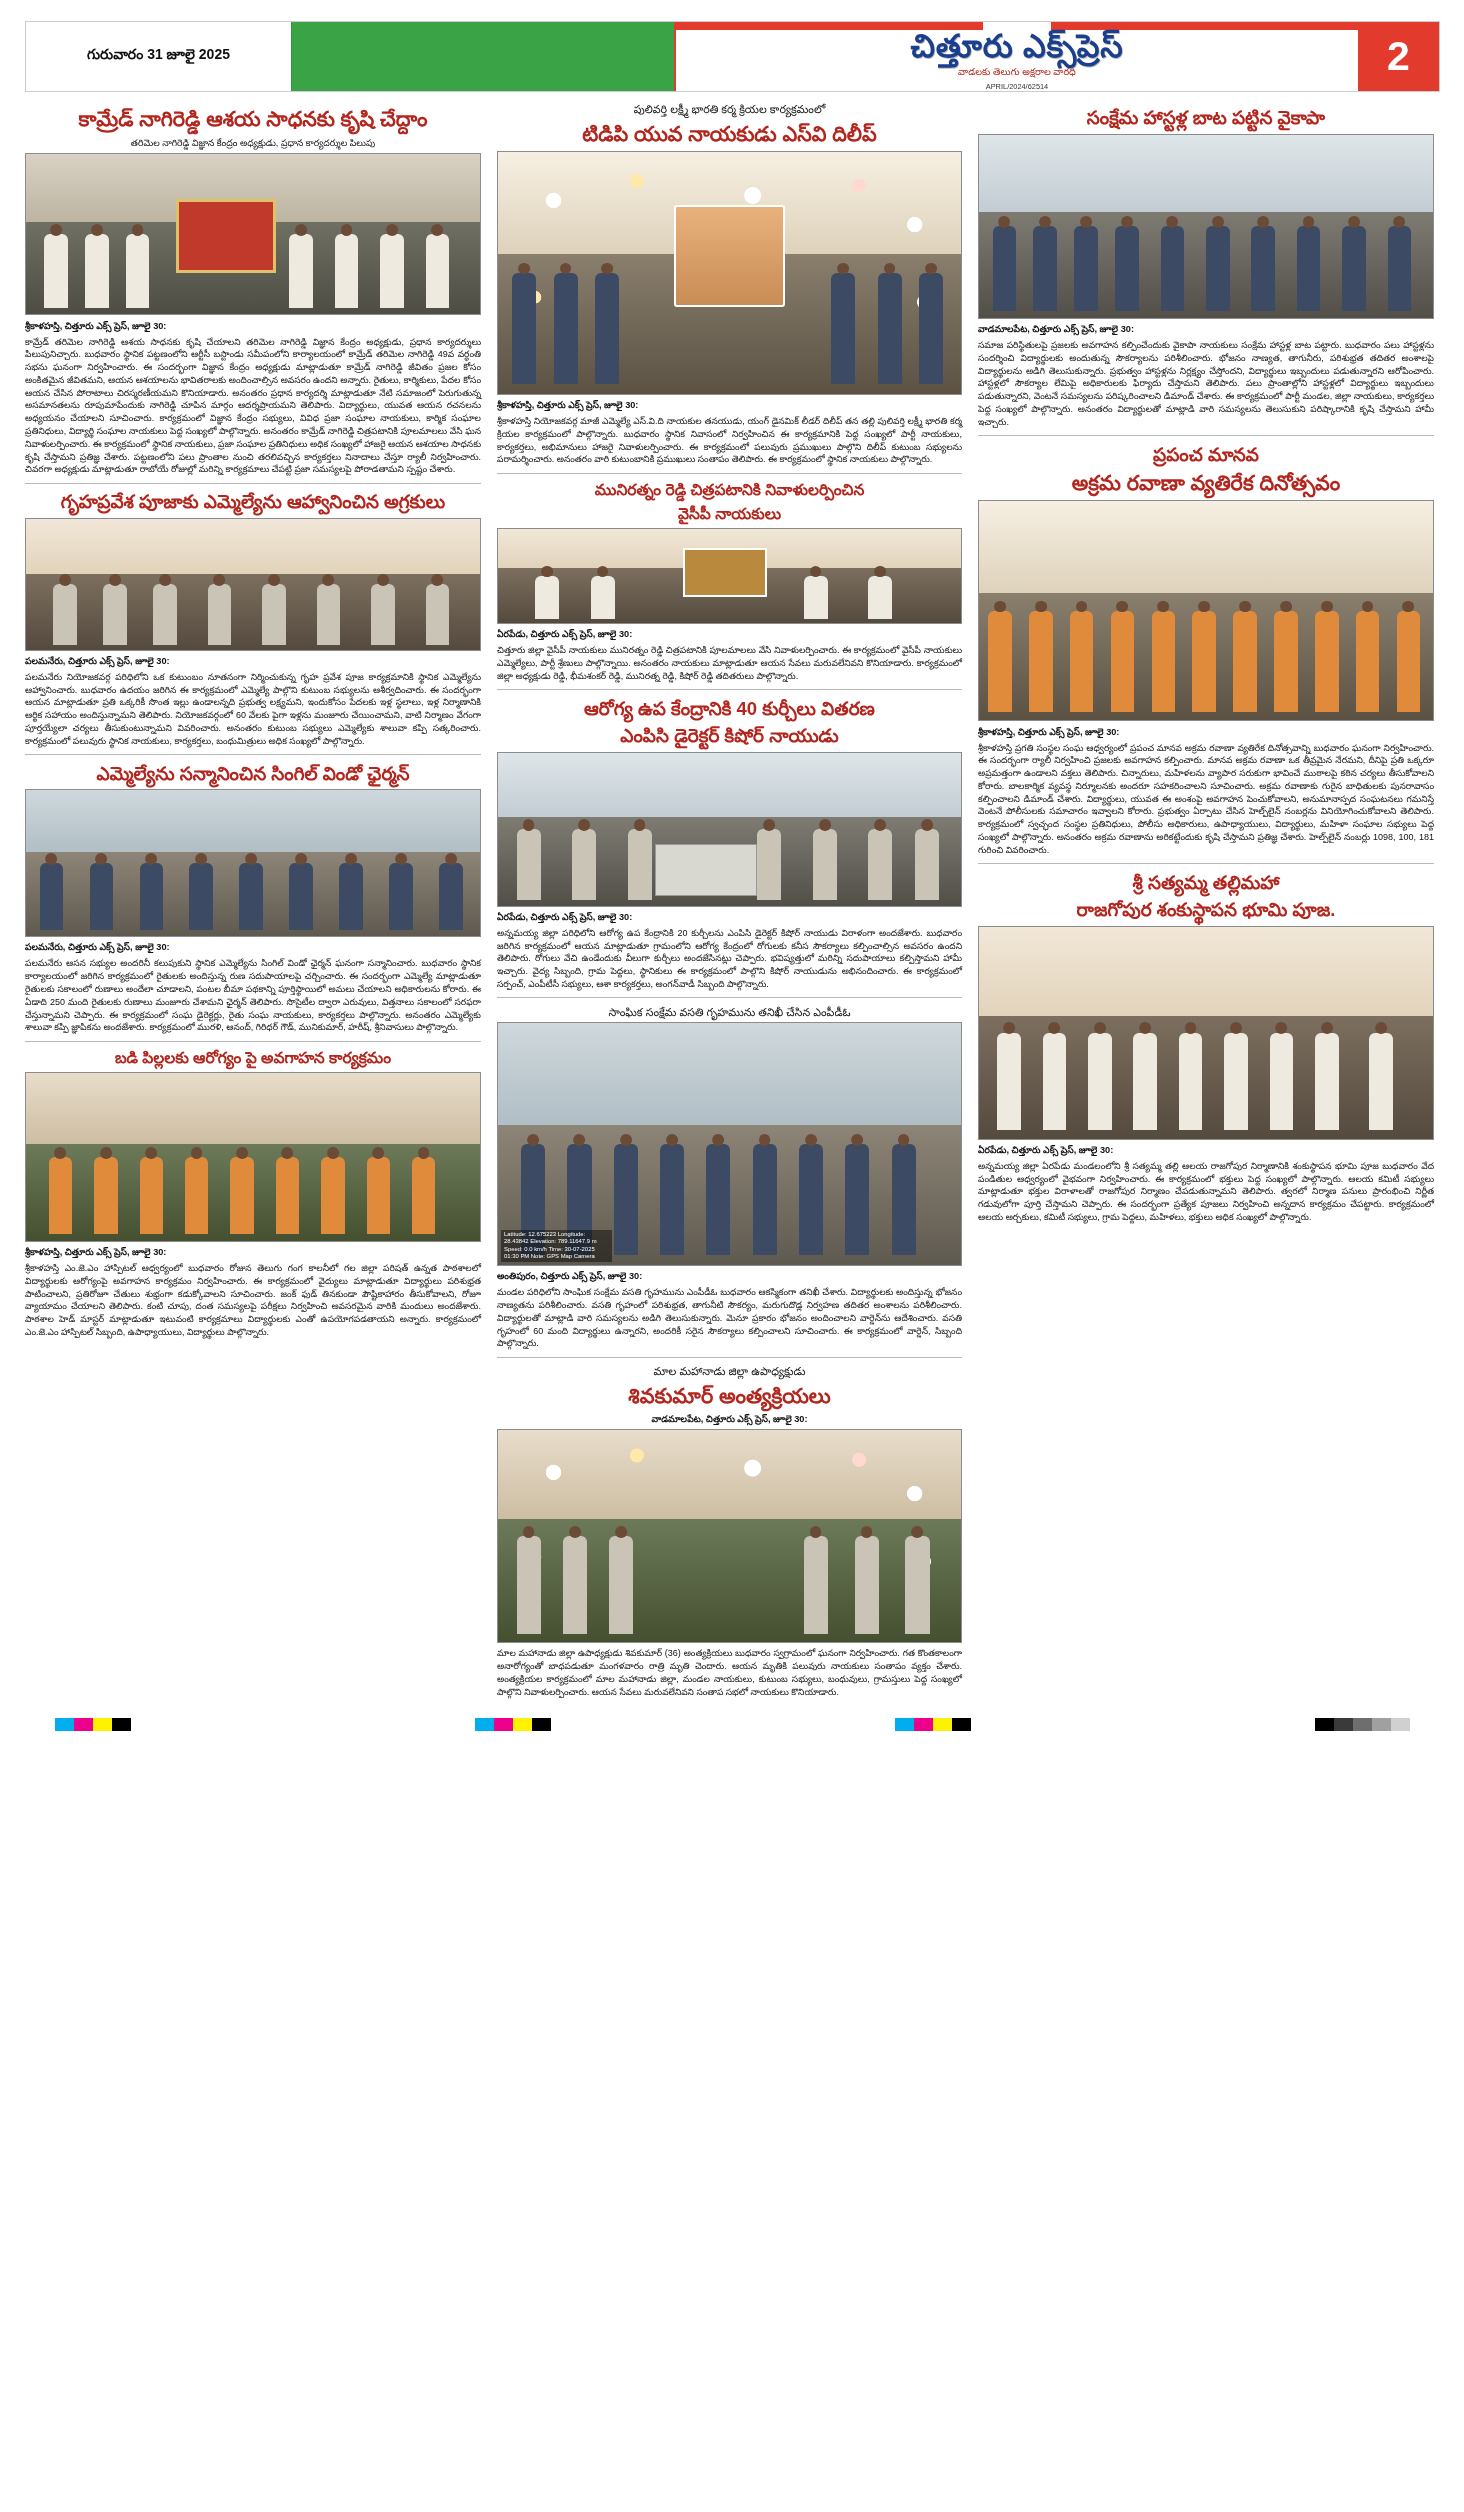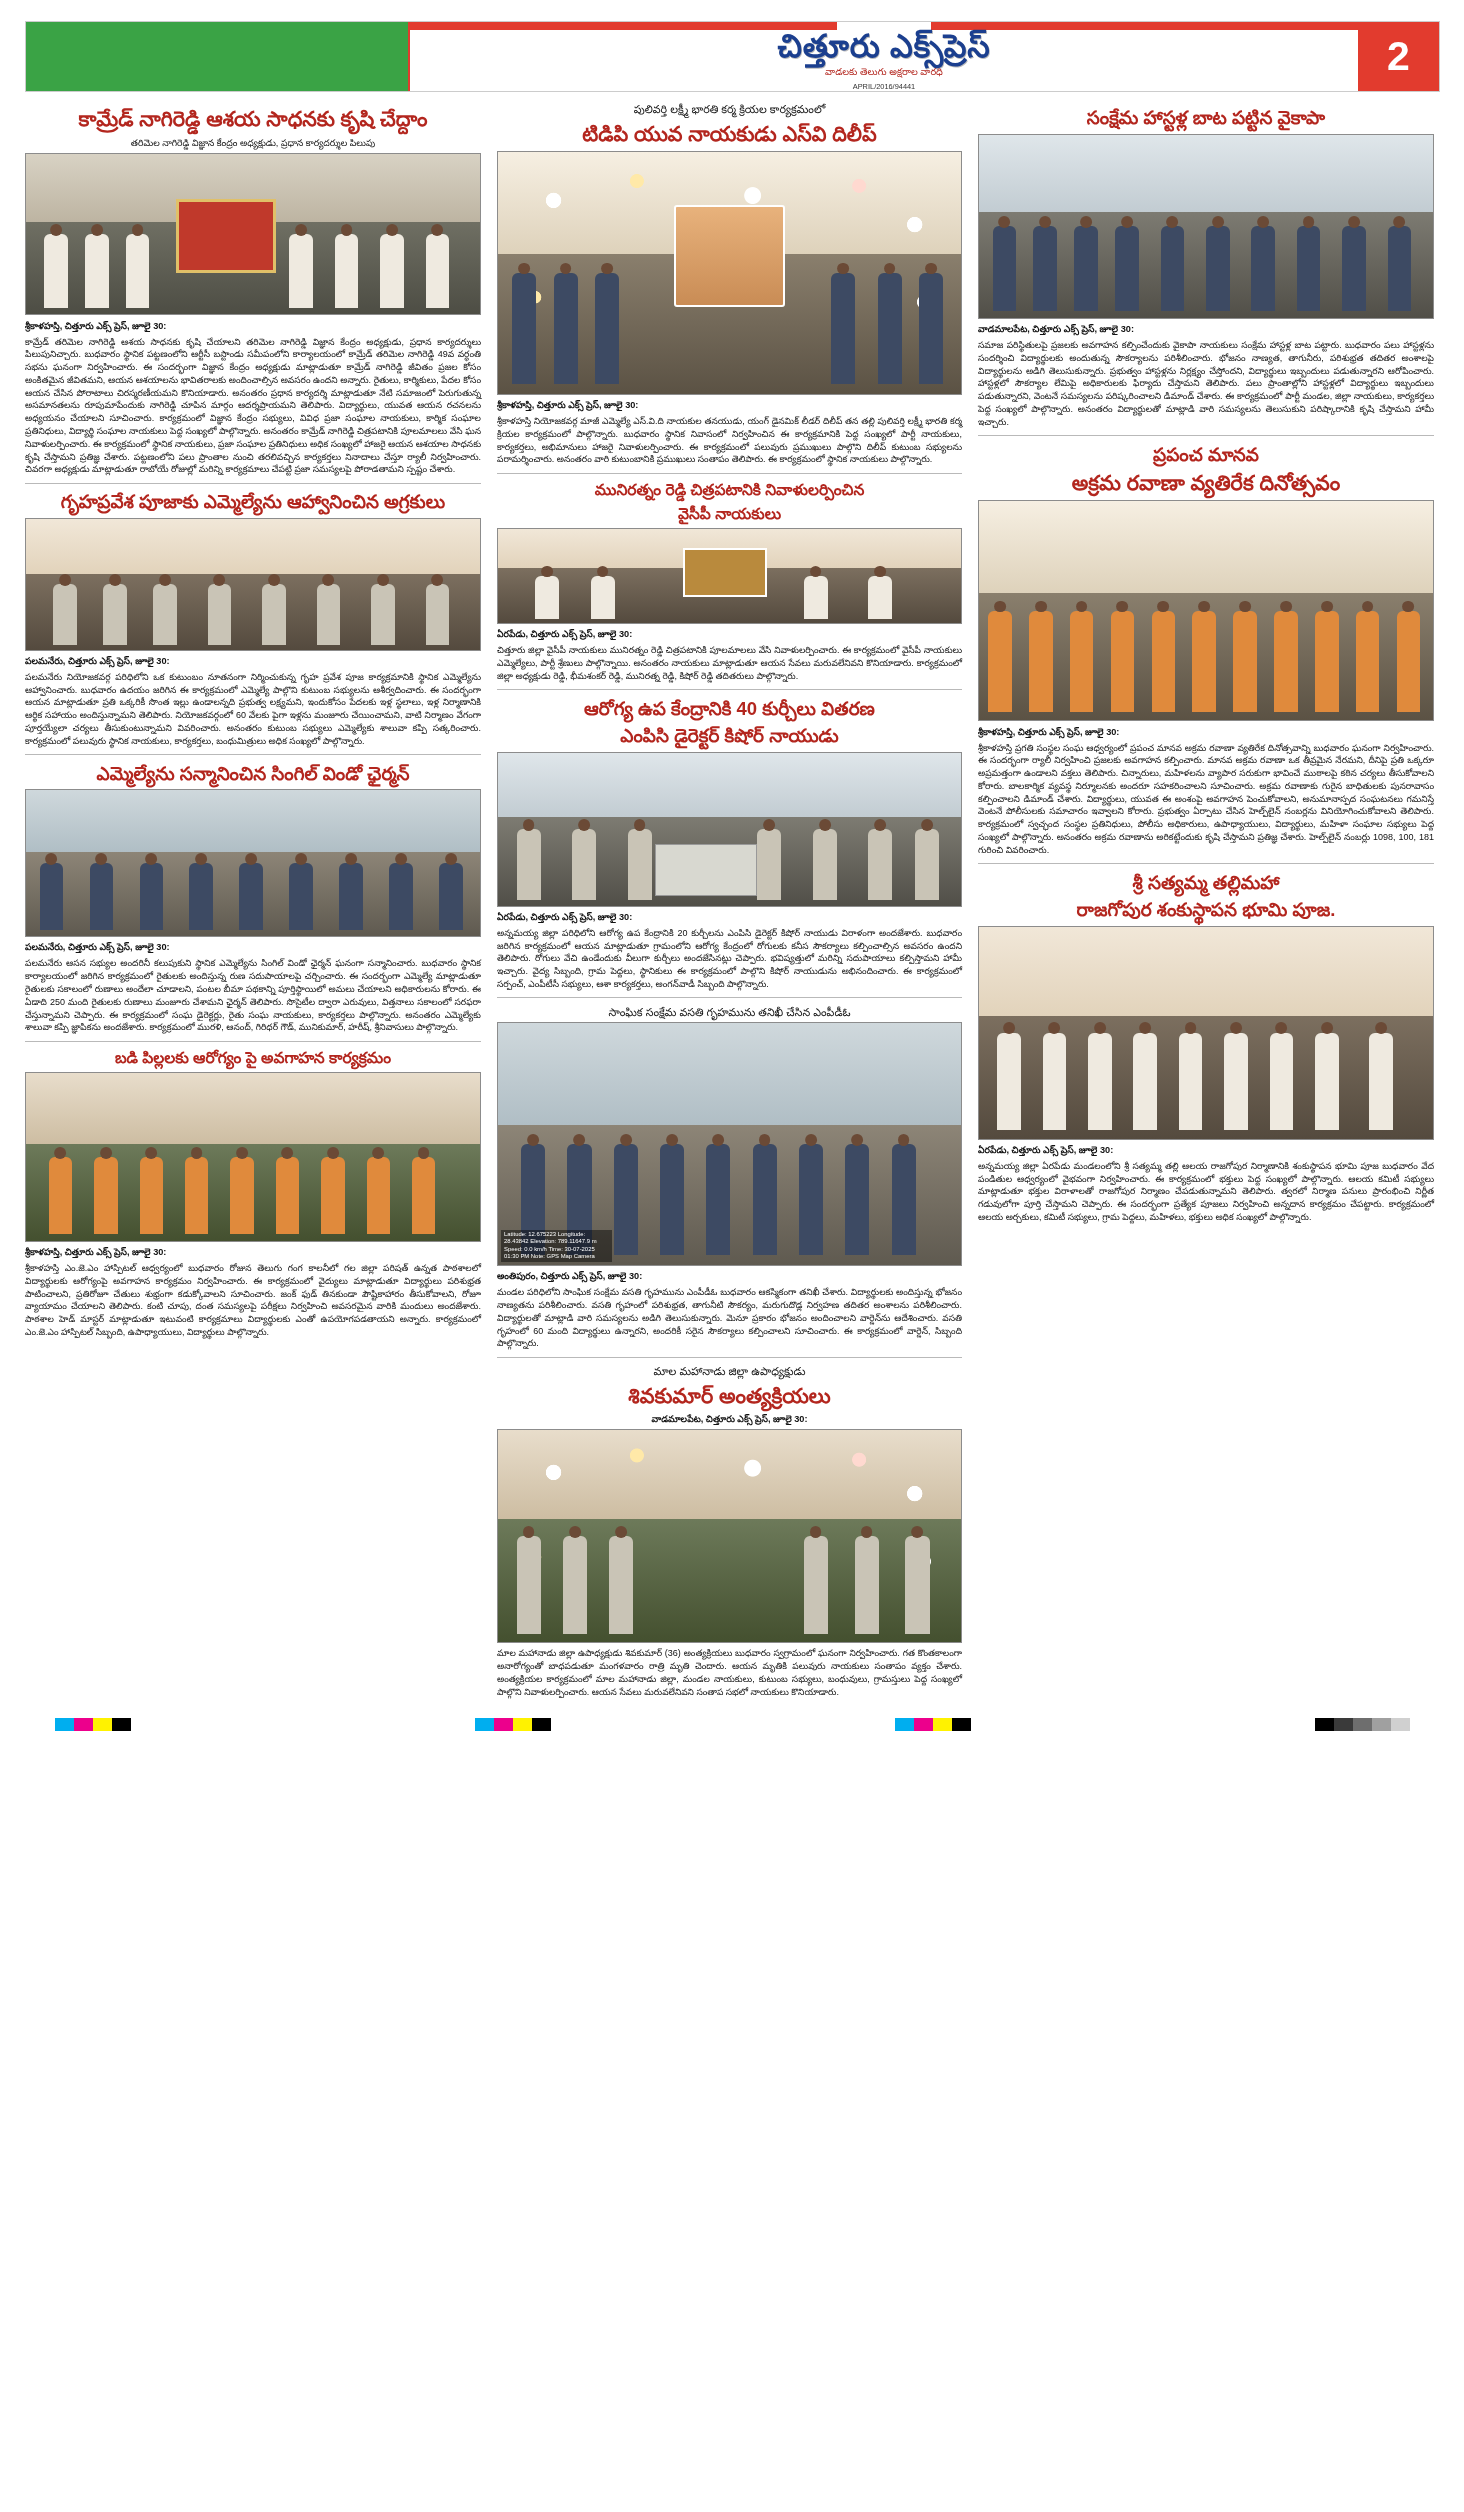--- a/index.html
+++ b/index.html
@@ -222,26 +222,27 @@
   .swatchset span { width:19px; height:13.3px; display:block; }
   .greybar { display:flex; }
   .greybar span { width:19px; height:13.3px; display:block; }
 </style>
 </head>
 <body>
 
 <div class="page">
 
   <div class="masthead">
+    <div class="mh-date">గురువారం 31 జూలై 2025</div>
     <div class="mh-green"></div>
     <div class="mh-title">
       <div class="mh-strip"></div>
       <div class="mh-name">చిత్తూరు ఎక్స్‌ప్రెస్</div>
       <div class="mh-sub">వాడలకు తెలుగు అక్షరాల వారధి</div>
-      <div class="mh-edition">APRIL/2016/94441</div>
+      <div class="mh-edition">APRIL/2024/62514</div>
     </div>
     <div class="mh-pageno">2</div>
   </div>
 
   <div class="cols">
 
     <div class="col">
 
       <div class="headline h-lg center">కామ్రేడ్ నాగిరెడ్డి ఆశయ సాధనకు కృషి చేద్దాం</div>
       <div class="subkicker center">తరిమెల నాగిరెడ్డి విజ్ఞాన కేంద్రం అధ్యక్షుడు, ప్రధాన కార్యదర్శుల పిలుపు</div>

